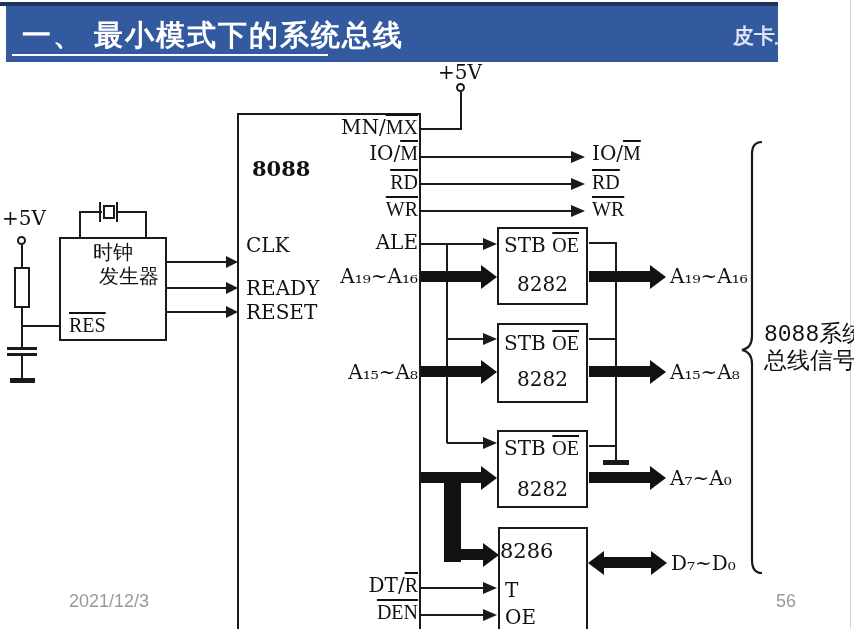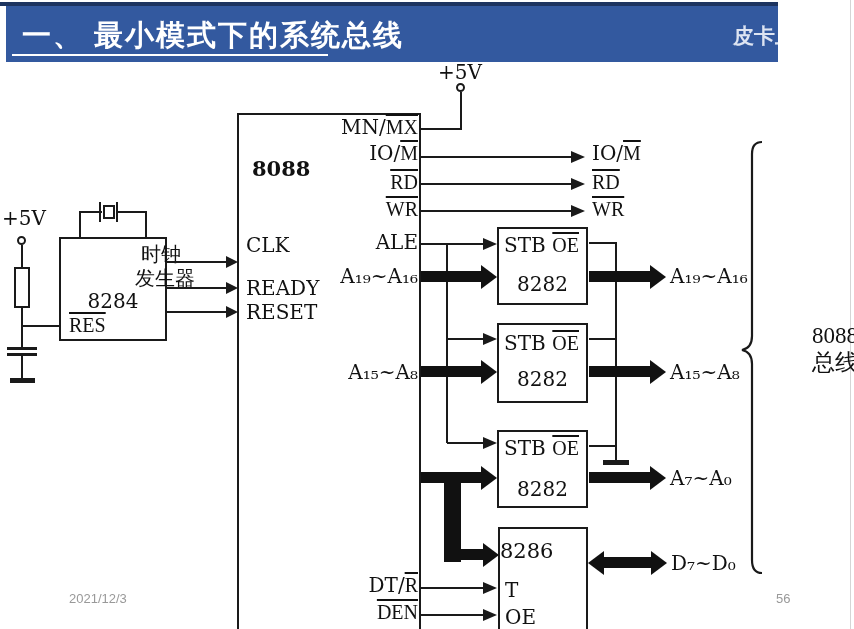--- a/index.html
+++ b/index.html
@@ -29,22 +29,22 @@
   .ah-s{position:absolute;width:0;height:0;border-top:6px solid transparent;border-bottom:6px solid transparent;
       border-left:12px solid #1a1a1a;}
   .bus{position:absolute;height:11px;background:#111;}
   .busv{position:absolute;width:17px;background:#111;}
   .bh{position:absolute;width:0;height:0;border-top:12px solid transparent;border-bottom:12px solid transparent;
       border-left:16px solid #111;}
   .bhl{position:absolute;width:0;height:0;border-top:12px solid transparent;border-bottom:12px solid transparent;
       border-right:16px solid #111;}
   .gnd{position:absolute;height:5px;background:#1a1a1a;}
   .circ{position:absolute;width:9px;height:9px;border:2px solid #1a1a1a;border-radius:50%;background:#fff;box-sizing:border-box;}
-  .cn{font-family:Liberation Serif, serif;margin-left:48px;}
-  .footer{position:absolute;font-family:"Liberation Sans","DejaVu Sans",sans-serif;font-size:13px;color:#999999;}
+  .cn{font-family:Liberation Mono, monospace;}
+  .footer{position:absolute;font-family:"Liberation Sans","DejaVu Sans",sans-serif;font-size:18px;color:#999999;}
 </style>
 </head>
 <body>
 
 <div id="slide">
 
   <div class="top-dark"></div>
   <div class="title-bar">
     <div class="title-text">一、 最小模式下的系统总线</div>
     <div class="title-underline"></div>
@@ -71,22 +71,21 @@
   <div class="vline" style="left:79px;top:211px;height:26px"></div>
   <div class="vline" style="left:145px;top:211px;height:26px"></div>
   <div class="hline" style="left:79px;top:211px;width:23px"></div>
   <div class="hline" style="left:116px;top:211px;width:31px"></div>
   <div class="vline" style="left:99px;top:202px;height:20px"></div>
   <div class="vline" style="left:116px;top:202px;height:20px"></div>
   <div class="box" style="left:103px;top:205px;width:12px;height:14px"></div>
 
   <div class="box" style="left:59px;top:237px;width:108px;height:104px">
     <div class="lbl cn" style="left:0;top:3px;width:104px;text-align:center">时钟</div>
-    <div class="lbl cn" style="left:4px;top:27px;width:104px;text-align:center">发生器</div>
-    <div class="lbl" style="left:0;top:50px;width:104px;text-align:center">8284</div>
+    <div class="lbl cn" style="left:16px;top:27px;width:104px;text-align:center">发生器</div>
     <div class="lbl ov" style="left:8px;top:74px">RES</div>
   </div>
 
   <div class="hline" style="left:167px;top:261px;width:59px"></div>
   <div class="ah-s" style="left:226px;top:256px"></div>
   <div class="hline" style="left:167px;top:287px;width:59px"></div>
   <div class="ah-s" style="left:226px;top:282px"></div>
   <div class="hline" style="left:167px;top:311px;width:59px"></div>
   <div class="ah-s" style="left:226px;top:306px"></div>
 

